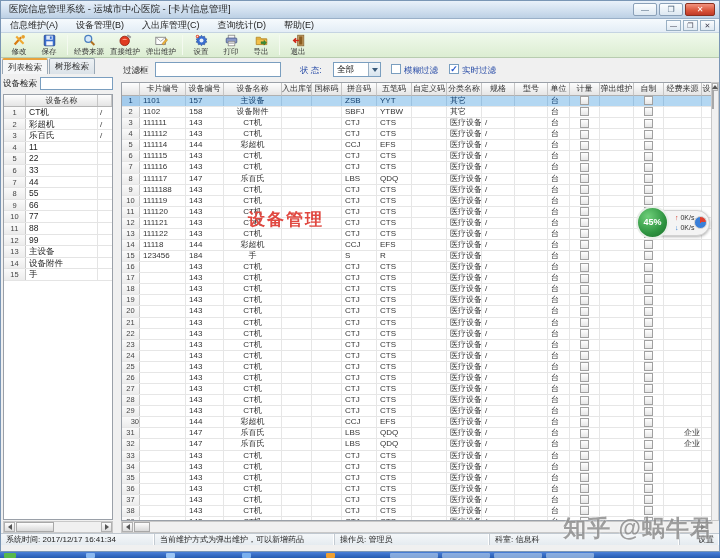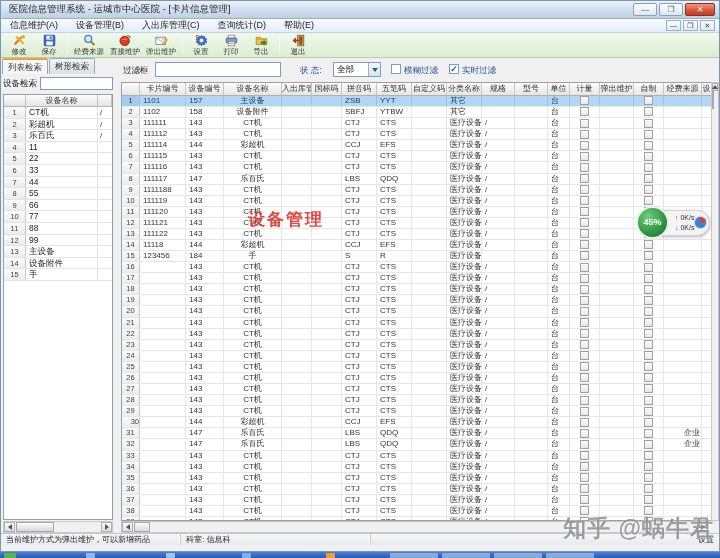--- a/index.html
+++ b/index.html
@@ -1202,21 +1202,23 @@
         </span>
       <span class="h-thumb"></span>
       <span class="h-track"></span>
       <span class="sb-btn">
           <span class="tri-r"></span>
         </span>
     </div>
   </div>
 
   <div id="statusbar">
+    <span class="seg" style="width:154px">系统时间: 2017/12/17 16:41:34</span>
     <span class="seg" style="width:180px">当前维护方式为弹出维护，可以新增药品</span>
+    <span class="seg" style="width:155px">操作员: 管理员</span>
     <span class="seg" style="width:190px">科室: 信息科</span>
     <span class="seg" style="flex:1; text-align:right; border-right:none">设置</span>
   </div>
 </div>
 
 <div id="taskbar">
   <span style="left:4px;width:12px;background:#58b84a"></span>
   <span style="left:86px;width:9px;background:#8ab8f0"></span>
   <span style="left:166px;width:9px;background:#9ac4f4"></span>
   <span style="left:242px;width:9px;background:#7ab0ee"></span>

